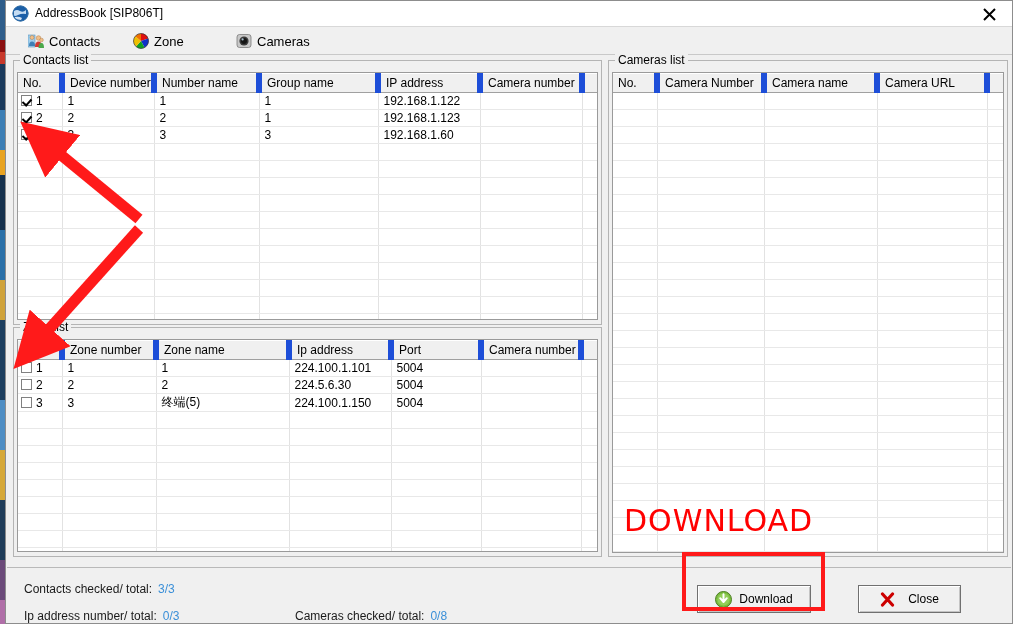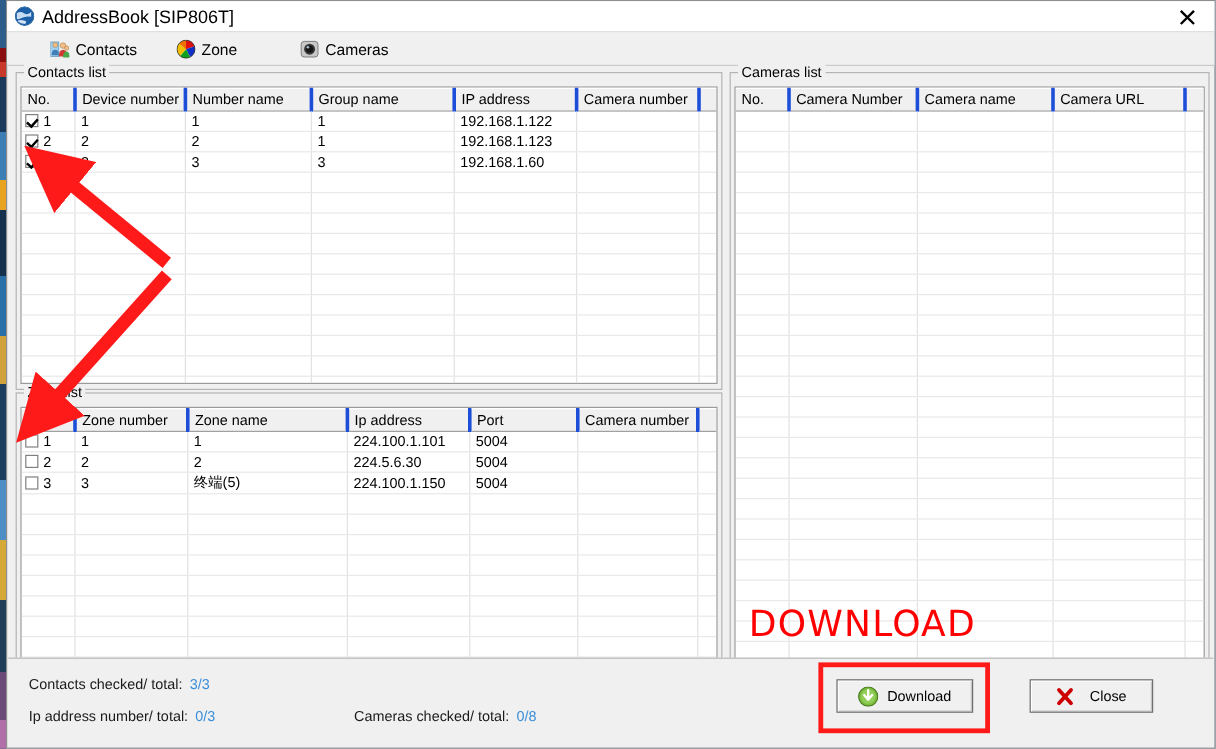--- a/index.html
+++ b/index.html
@@ -28,65 +28,65 @@
       #6b4a7a 560px,#6b4a7a 600px,
       #b06fa8 600px,#b06fa8 624px);}
 
   #app{position:absolute;left:5px;top:0;width:1008px;height:624px;
     background:#f0f0f0;border:1px solid #8d8d8d;box-sizing:border-box;}
 
   
   #titlebar{position:absolute;left:0;top:0;width:100%;height:26px;
     background:#ffffff;border-bottom:1px solid #d8d8d8;box-sizing:border-box;}
   #title-icon{position:absolute;left:6px;top:4px;width:17px;height:17px;}
-  #title-text{position:absolute;left:29px;top:5px;font-size:15px;color:#000;
+  #title-text{position:absolute;left:29px;top:5px;font-size:12px;color:#000;
     white-space:nowrap;}
   #close-btn{position:absolute;right:0;top:0;width:45px;height:25px;
     cursor:pointer;}
   #close-btn svg{position:absolute;left:16px;top:7px;}
 
   
   #toolbar{position:absolute;left:0;top:26px;width:100%;height:28px;
     background:#f0f0f0;border-bottom:1px solid #c9c9c9;box-sizing:border-box;}
   .tb-item{position:absolute;top:2px;height:24px;cursor:pointer;
-    display:flex;align-items:center;margin-left:14px;}
+    display:flex;align-items:center;}
   .tb-item .tb-label{font-size:13px;color:#000;margin-left:5px;}
   .tb-icon{width:16px;height:16px;position:relative;flex:0 0 16px;}
 
   
   .groupbox{position:absolute;border:1px solid #b4b4b4;box-sizing:border-box;
     background:#f0f0f0;}
   .gb-title{position:absolute;top:-8px;left:6px;background:#f0f0f0;
     padding:0 3px;font-size:12px;color:#000;}
 
   
   .tbl-wrap{position:absolute;background:#ffffff;border:1px solid #9a9a9a;
     box-sizing:border-box;overflow:hidden;}
   .tbl{border-collapse:collapse;table-layout:fixed;width:100%;}
   .tbl th{
-    background:#f0f0f0;border-right:3px solid #1d4ed8;
+    background:#f0f0f0;border-right:6px solid #1d4ed8;
     border-bottom:1px solid #a0a0a0;border-top:1px solid #ffffff;
     font-size:12px;font-weight:normal;color:#000;text-align:left;
     padding:2px 0 2px 5px;height:16px;box-sizing:border-box;
     white-space:nowrap;overflow:hidden;}
   .tbl td{
     border-right:1px solid #e2e2e2;border-bottom:1px solid #e8e8e8;
     font-size:12px;color:#000;padding:0 0 0 5px;height:17px;
     box-sizing:border-box;white-space:nowrap;overflow:hidden;}
   td.c-no{padding-left:3px;}
   .cbx{display:inline-block;width:11px;height:11px;border:1px solid #808080;
     background:#fff;vertical-align:-1px;position:relative;margin-right:4px;
     box-sizing:border-box;cursor:pointer;}
   .cbx.on::after{content:"";position:absolute;left:2px;top:1px;width:4px;
     height:7px;border:solid #000;border-width:0 2px 2px 0;
     transform:rotate(42deg);}
   tr.empty td{border-right:1px solid #e2e2e2;border-bottom:1px solid #e8e8e8;}
 
   
-  #statusbar{position:absolute;left:1px;bottom:1px;width:1004px;height:74px;
+  #statusbar{position:absolute;left:1px;bottom:1px;width:1004px;height:55px;
     background:#f0f0f0;border-top:1px solid #b9b9b9;box-sizing:border-box;}
   .st-line{position:absolute;font-size:12px;color:#1a1a1a;white-space:nowrap;}
   .st-val{color:#3a8fd8;margin-left:6px;}
 
   .btn{position:absolute;background:#f0f0f0;border:1px solid #707070;
     box-shadow:inset 1px 1px 0 #ffffff, inset -1px -1px 0 #c4c4c4;
     display:flex;align-items:center;justify-content:center;cursor:pointer;
     font-size:12px;color:#000;box-sizing:border-box;}
   .btn .blabel{margin-left:7px;}
 

